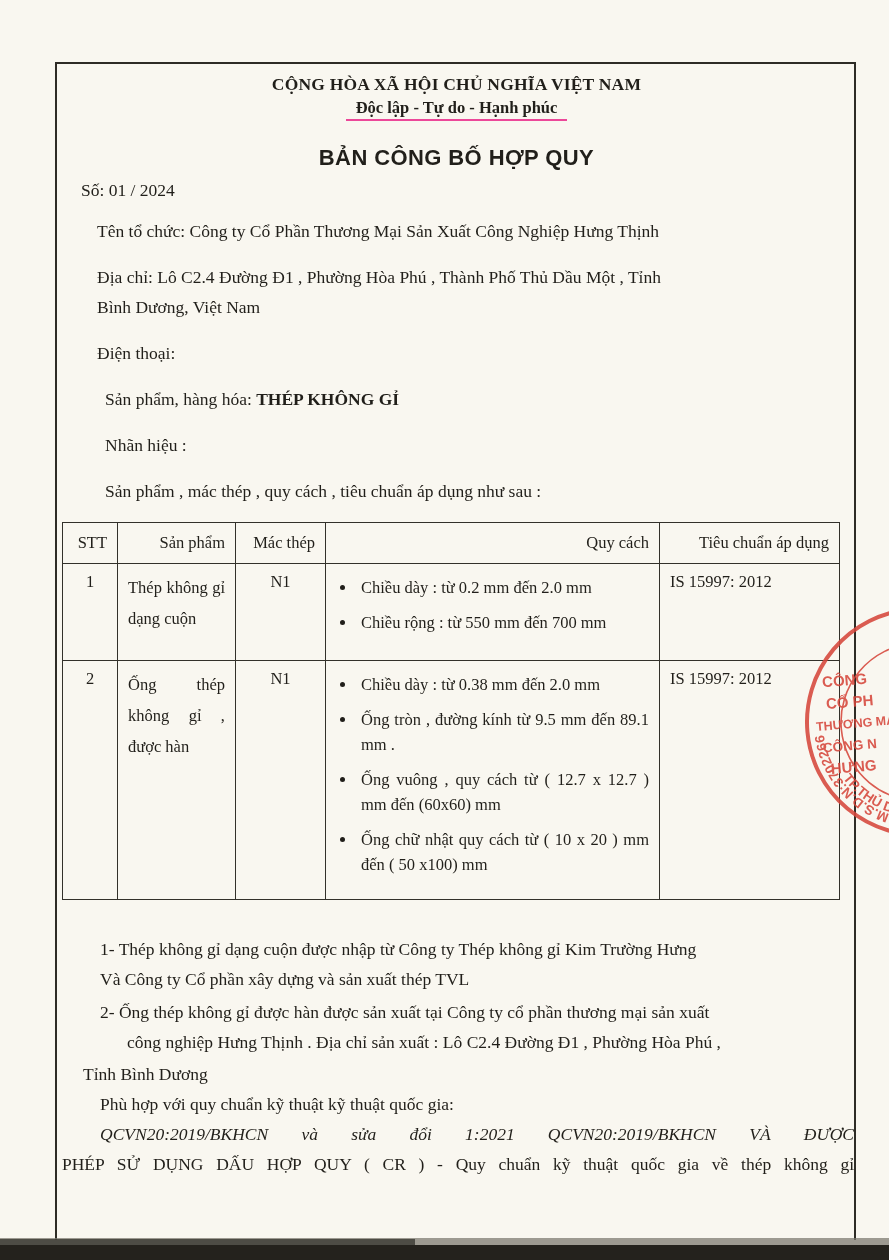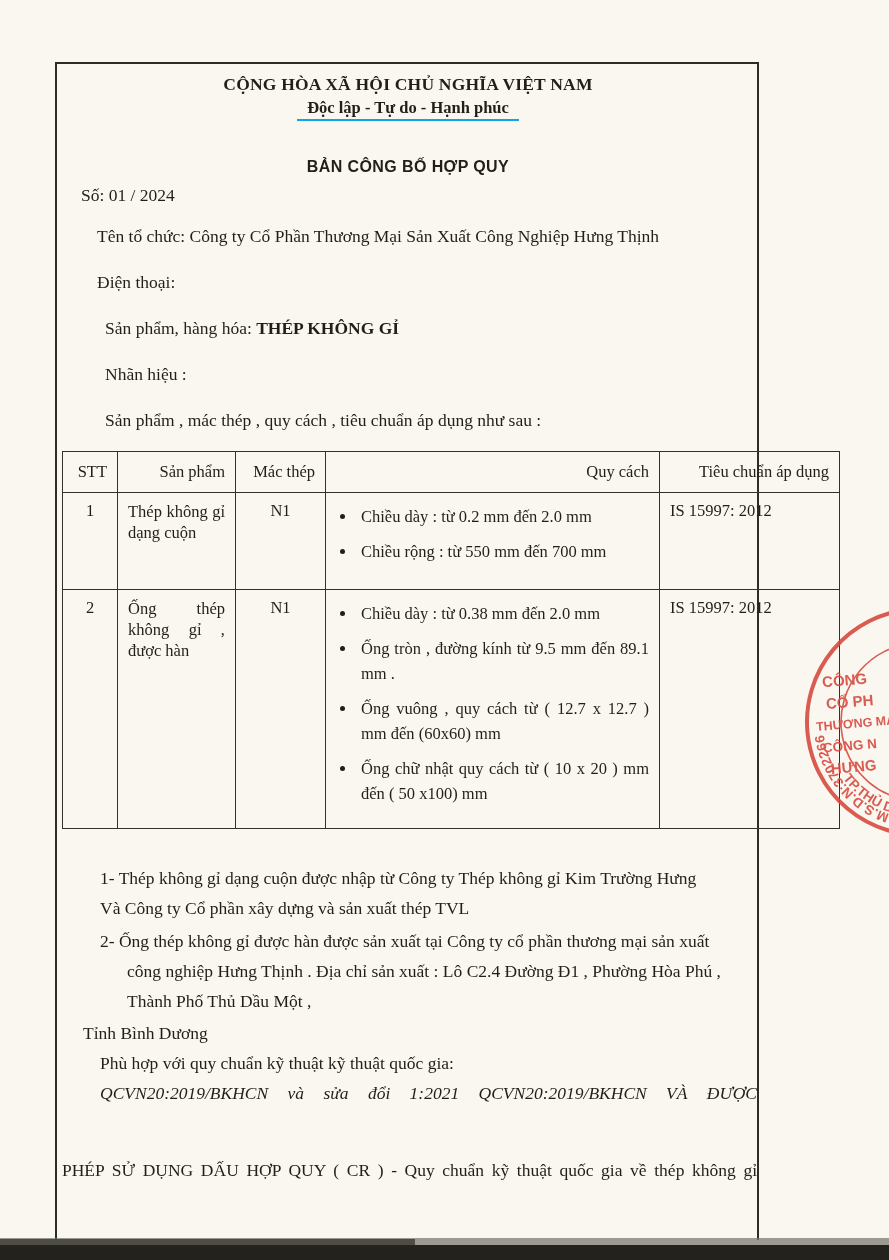--- a/index.html
+++ b/index.html
@@ -8,63 +8,63 @@
   body {
     width: 889px; height: 1260px;
     position: relative; overflow: hidden;
     background: #f9f7f0;
     font-family: "Liberation Serif", "DejaVu Serif", serif;
     color: #211f1a;
   }
 
   .frame {
     position: absolute; left: 55px; top: 62px;
-    width: 704px; height: 1178px;
+    width: 801px; height: 1178px;
     border: 2px solid #2e2c26; border-bottom: 0;
   }
   .content { padding: 10px 22px 0 24px; }
 
   .nat-title { text-align: center; font-weight: bold; font-size: 17.5px; letter-spacing: .2px; }
   .motto { text-align: center; font-size: 16.5px; font-weight: bold; margin-top: 3px; }
-  .motto .u { display: inline-block; border-bottom: 2px solid #0ea5e9; padding: 0 10px 1px; }
+  .motto .u { display: inline-block; border-bottom: 2px solid #ec4899; padding: 0 10px 1px; }
 
-  .doc-title { margin: 37px 0 0; text-align: center; font-family: "Liberation Sans", "DejaVu Sans", sans-serif; font-size: 16px; font-weight: bold; letter-spacing: .4px; }
+  .doc-title { margin: 24px 0 0; text-align: center; font-family: "Liberation Sans", "DejaVu Sans", sans-serif; font-size: 22px; font-weight: bold; letter-spacing: .4px; }
   .doc-number { text-align: left; font-size: 17.5px; margin-top: 9px; }
 
   .para { font-size: 17.5px; line-height: 30px; margin: 16px; }
   .p-org { margin-top: 15px; }
   .p-phone { margin-top: 6px; }
   .p-product, .p-brand, .p-intro { padding-left: 8px; margin-top: 2px; }
   .p-product b { font-weight: bold; }
 
   .spec-table { border-collapse: collapse; width: 777px; margin: 13px 0 0 -19px; font-size: 16.5px; table-layout: fixed; }
   .spec-table th, .spec-table td { border: 1.5px solid #33312a; vertical-align: top; padding: 8px 10px; }
   .spec-table th { font-weight: normal; text-align: right; height: 41px; vertical-align: middle; padding: 6px 10px; }
   .c-stt { width: 55px; } .c-sp { width: 118px; } .c-mt { width: 90px; } .c-qc { width: 334px; } .c-tc { width: 180px; }
   .th-stt, .td-stt { text-align: center; }
   .td-stt { padding-top: 12px; }
-  .td-sp { text-align: justify; padding-top: 11px; line-height: 21px; }
+  .td-sp { text-align: justify; padding-top: 11px; line-height: 31px; }
   .td-mt { text-align: center; padding-top: 11px; }
   .td-tc { padding-top: 11px; font-family: Liberation Serif, serif; }
   .row-1 td { height: 97px; }
   .row-2 td { height: 239px; }
   .qc-list { margin: 3px 0 0; padding-left: 21px; }
   .qc-list li { text-align: justify; line-height: 25px; margin-bottom: 10px; padding-left: 4px; }
 
   .notes { margin-top: 34px; font-size: 17.5px; line-height: 30px; }
   .notes p { margin: 0; }
   .nl { display: block; }
   .note-1 { padding-left: 19px; margin-bottom: 3px !important; }
   .note-2 { padding-left: 19px; margin-bottom: 2px !important; }
   .note-2 .nl2 { padding-left: 27px; }
   .province { padding-left: 2px; }
   .conf-intro { padding-left: 19px; }
   .conf-detail { margin: 0 -22px 0 -19px !important; }
   .conf-detail .dl1 { padding-left: 38px; text-align: justify; text-align-last: justify; font-style: italic; }
-  .conf-detail .dl2 { text-align: justify; text-align-last: justify; margin-top: 47px; }
+  .conf-detail .dl2 { text-align: justify; text-align-last: justify; }
 
   .stamp { position: absolute; left: 795px; top: 597px; width: 250px; height: 250px; transform: rotate(-5deg); opacity: .88; pointer-events: none; }
   .stamp text { font-family: "Liberation Sans", "DejaVu Sans", sans-serif; font-weight: bold; }
 
   .scan-gray { position: absolute; left: 0; bottom: 15px; width: 100%; height: 7px; background: #7d7b72; opacity: .75; }
   .scan-corner { position: absolute; left: 0; bottom: 15px; width: 415px; height: 6px; background: #3a3832; opacity: .8; }
   .scan-dark { position: absolute; left: 0; bottom: 0; width: 100%; height: 15px; background: #24221d; }
 </style>
 </head>
 <body>
@@ -74,20 +74,24 @@
 
     <div class="nat-title">CỘNG HÒA XÃ HỘI CHỦ NGHĨA VIỆT NAM</div>
     <div class="motto">
       <span class="u">Độc lập - Tự do - Hạnh phúc</span>
     </div>
 
     <h1 class="doc-title">BẢN CÔNG BỐ HỢP QUY</h1>
     <div class="doc-number">Số: 01 / 2024</div>
 
     <p class="para p-org">Tên tổ chức: Công ty Cổ Phần Thương Mại Sản Xuất Công Nghiệp Hưng Thịnh</p>
+    <p class="para p-addr">
+      <span class="nl">Địa chỉ: Lô C2.4 Đường Đ1 , Phường Hòa Phú , Thành Phố Thủ Dầu Một , Tỉnh</span>
+      <span class="nl">Bình Dương, Việt Nam</span>
+    </p>
     <p class="para p-phone">Điện thoại:</p>
     <p class="para p-product">
       <span>Sản phẩm, hàng hóa: </span><b>THÉP KHÔNG GỈ</b>
     </p>
     <p class="para p-brand">Nhãn hiệu :</p>
     <p class="para p-intro">Sản phẩm , mác thép , quy cách , tiêu chuẩn áp dụng như sau :</p>
 
     <table class="spec-table">
       <colgroup>
         <col class="c-stt">
@@ -136,21 +140,20 @@
     </table>
 
     <div class="notes">
       <p class="note-1">
         <span class="nl">1-  Thép không gỉ dạng cuộn được nhập từ Công ty Thép không gỉ Kim Trường Hưng</span>
         <span class="nl">Và Công ty Cổ phần xây dựng và sản xuất thép TVL</span>
       </p>
       <p class="note-2">
         <span class="nl">2-  Ống thép không gỉ được hàn được sản xuất tại Công ty cổ phần thương mại sản xuất</span>
         <span class="nl nl2">công nghiệp Hưng Thịnh . Địa chỉ sản xuất : Lô C2.4 Đường Đ1 , Phường Hòa Phú ,</span>
-        <span class="nl nl2">Thành Phố Thủ Dầu Một ,</span>
       </p>
       <p class="province">Tỉnh Bình Dương</p>
       <p class="conf-intro">Phù hợp với quy chuẩn kỹ thuật kỹ thuật quốc gia:</p>
       <p class="conf-detail">
         <span class="nl dl1">QCVN20:2019/BKHCN và sửa đổi 1:2021 QCVN20:2019/BKHCN VÀ ĐƯỢC</span>
         <span class="nl dl2">PHÉP SỬ DỤNG DẤU HỢP QUY ( CR ) -  Quy chuẩn kỹ thuật quốc gia về thép không gỉ</span>
       </p>
     </div>
 
   </div>

